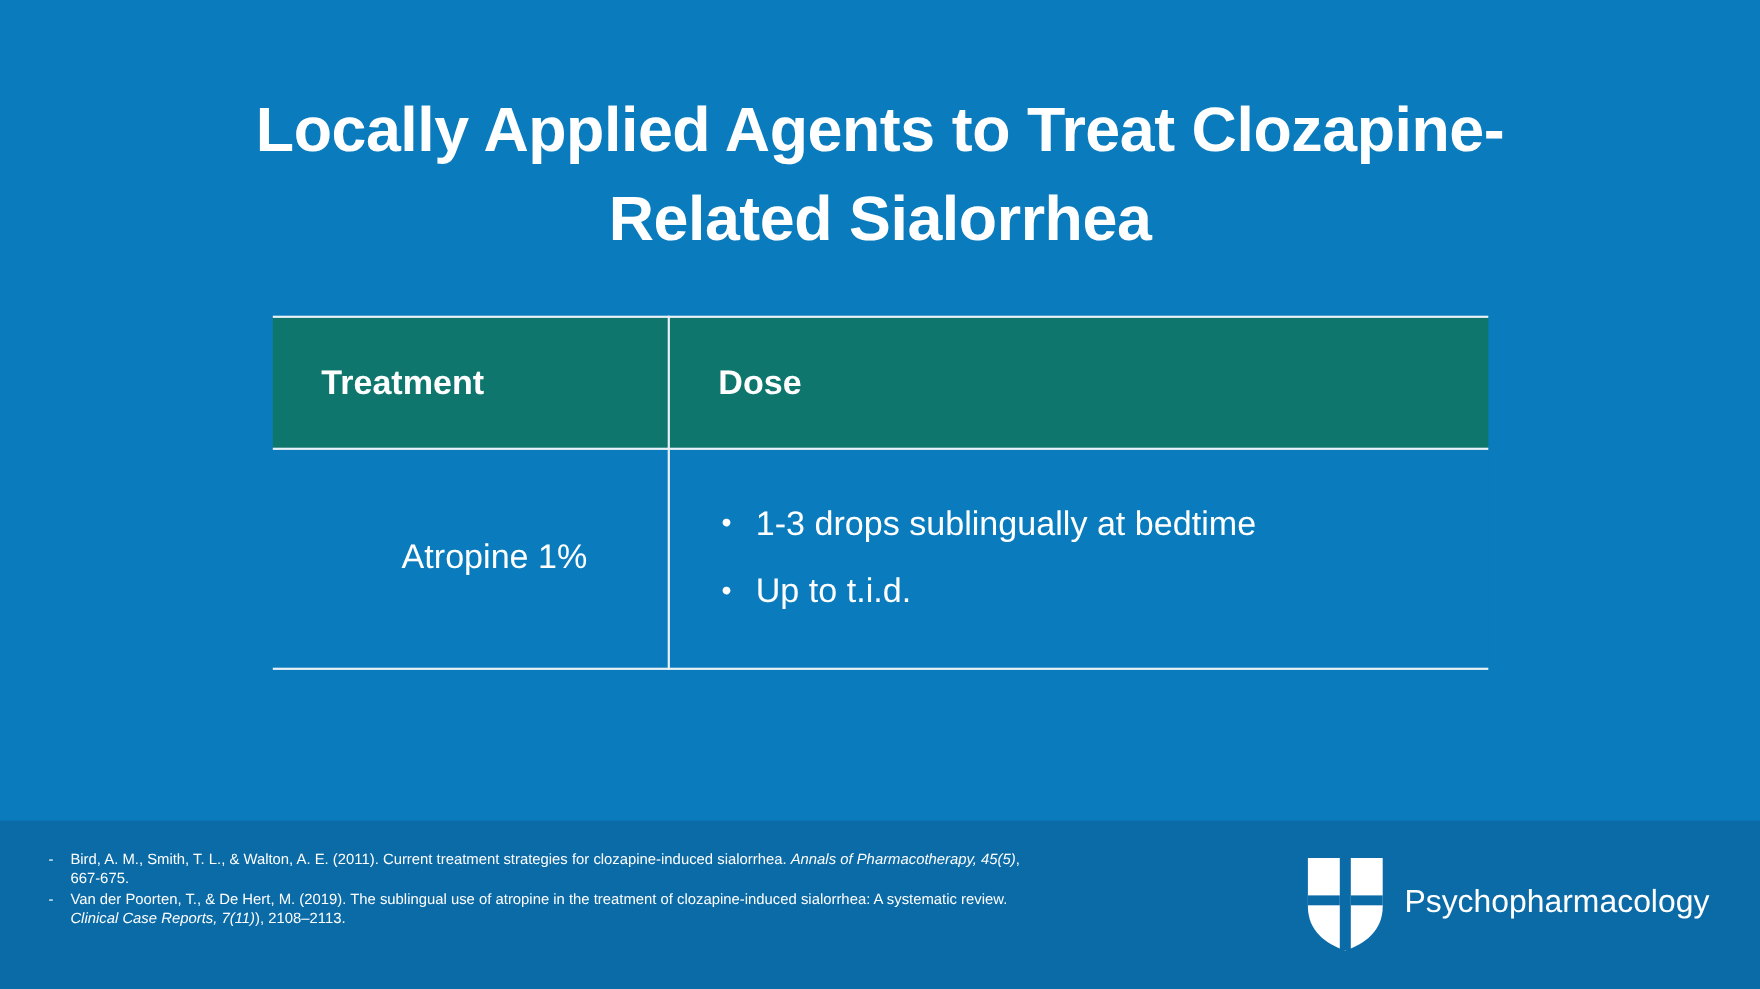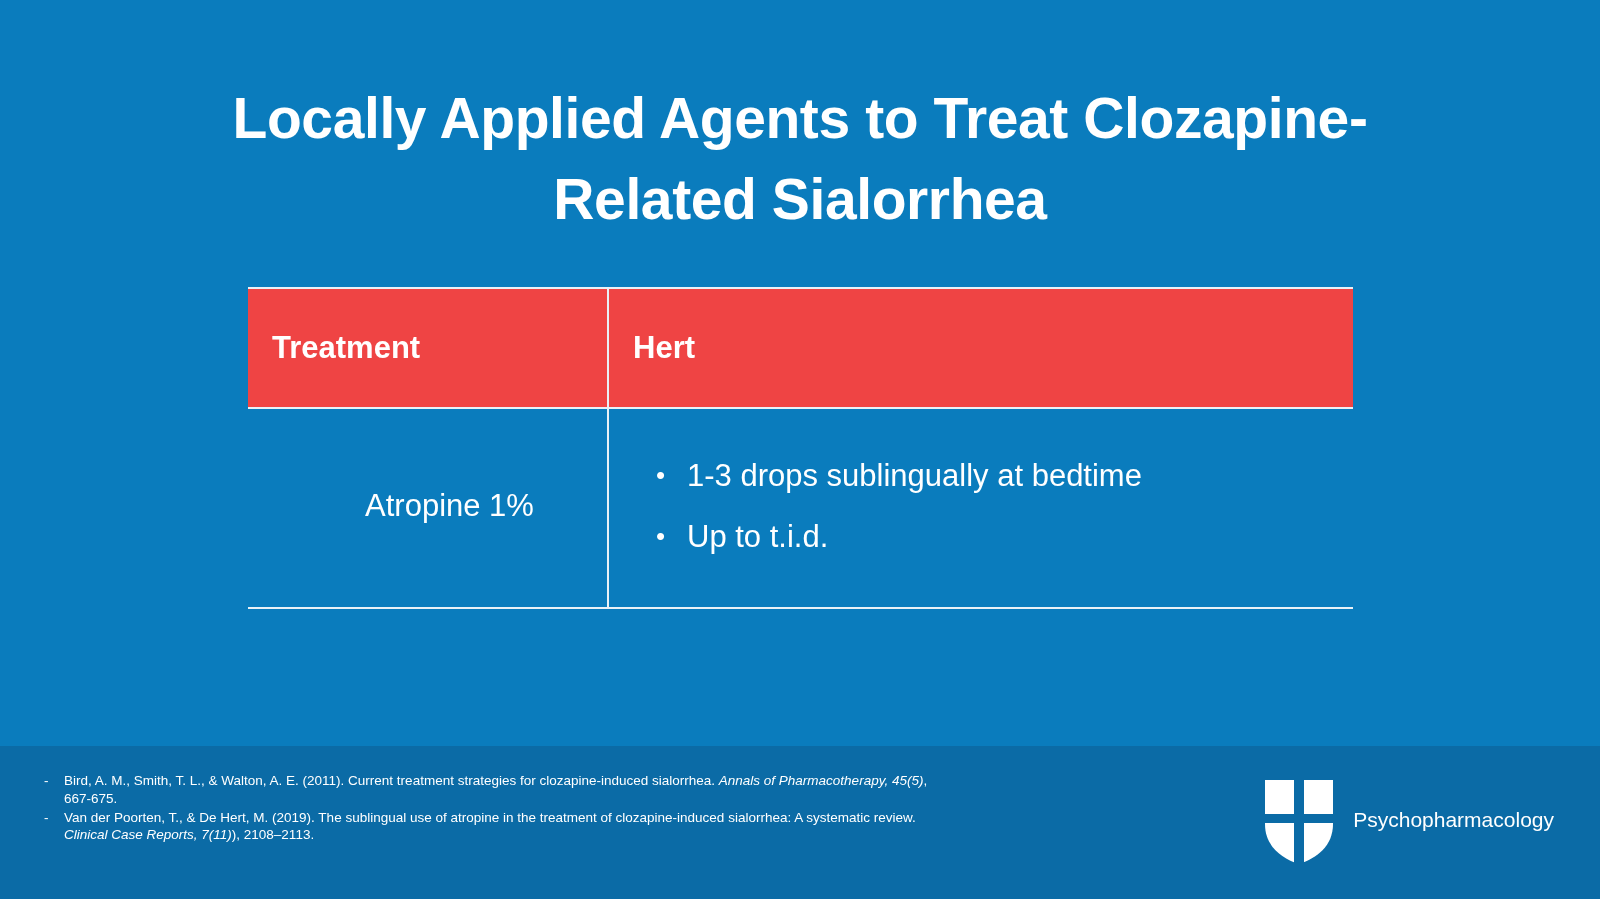--- a/index.html
+++ b/index.html
@@ -40,25 +40,25 @@
     width: 1105px;
   }
   table.agents {
     width: 100%;
     border-collapse: collapse;
     table-layout: fixed;
   }
   table.agents col.c1 { width: 360px; }
   table.agents col.c2 { width: 745px; }
   table.agents thead th {
-    background: #ef4444;
+    background: #0f766e;
     height: 120px;
     vertical-align: middle;
     text-align: left;
-    padding: 0 0 0 24px;
+    padding: 0 0 0 44px;
     font-size: 31px;
     font-weight: bold;
     color: #ffffff;
     border-top: 2px solid #e9f1f7;
     border-bottom: 2px solid #e9f1f7;
   }
   table.agents thead th.first {
     border-right: 2px solid #e9f1f7;
   }
   table.agents tbody td {
@@ -129,21 +129,21 @@
     top: 28px;
     display: flex;
     align-items: center;
     gap: 16px;
   }
   .shield {
     width: 76px;
     height: 92px;
   }
   .logo-text {
-    font-size: 21px;
+    font-size: 29px;
     line-height: 1.25;
     color: #ffffff;
     font-weight: 400;
   }
   .logo-text .l2 { display: block; }
 </style>
 </head>
 <body>
 
 <div class="slide">
@@ -152,21 +152,21 @@
 
   <div class="table-wrap">
     <table class="agents">
       <colgroup>
           <col class="c1">
           <col class="c2">
         </colgroup>
       <thead>
         <tr>
           <th class="first">Treatment</th>
-          <th>Hert</th>
+          <th>Dose</th>
         </tr>
       </thead>
       <tbody>
         <tr>
           <td class="first">Atropine 1%</td>
           <td>
             <ul class="bullets">
               <li>1-3 drops sublingually at bedtime</li>
               <li>Up to t.i.d.</li>
             </ul>

